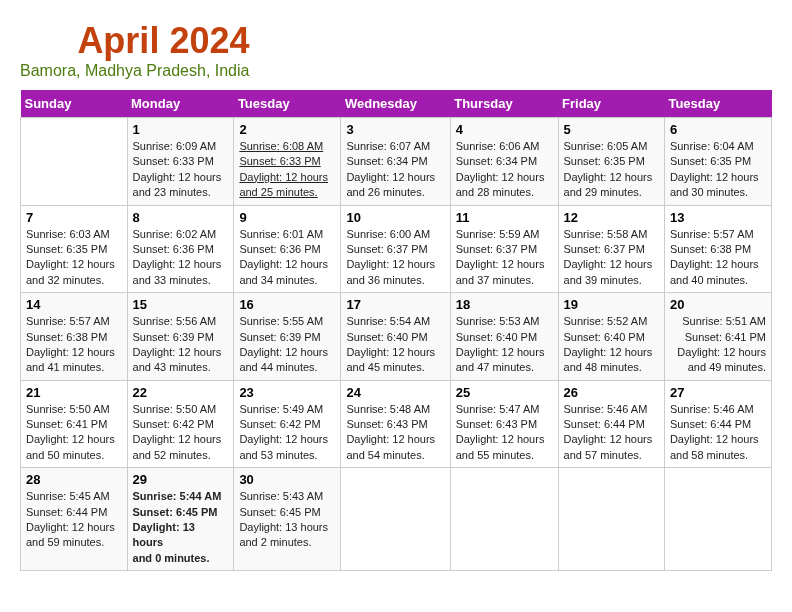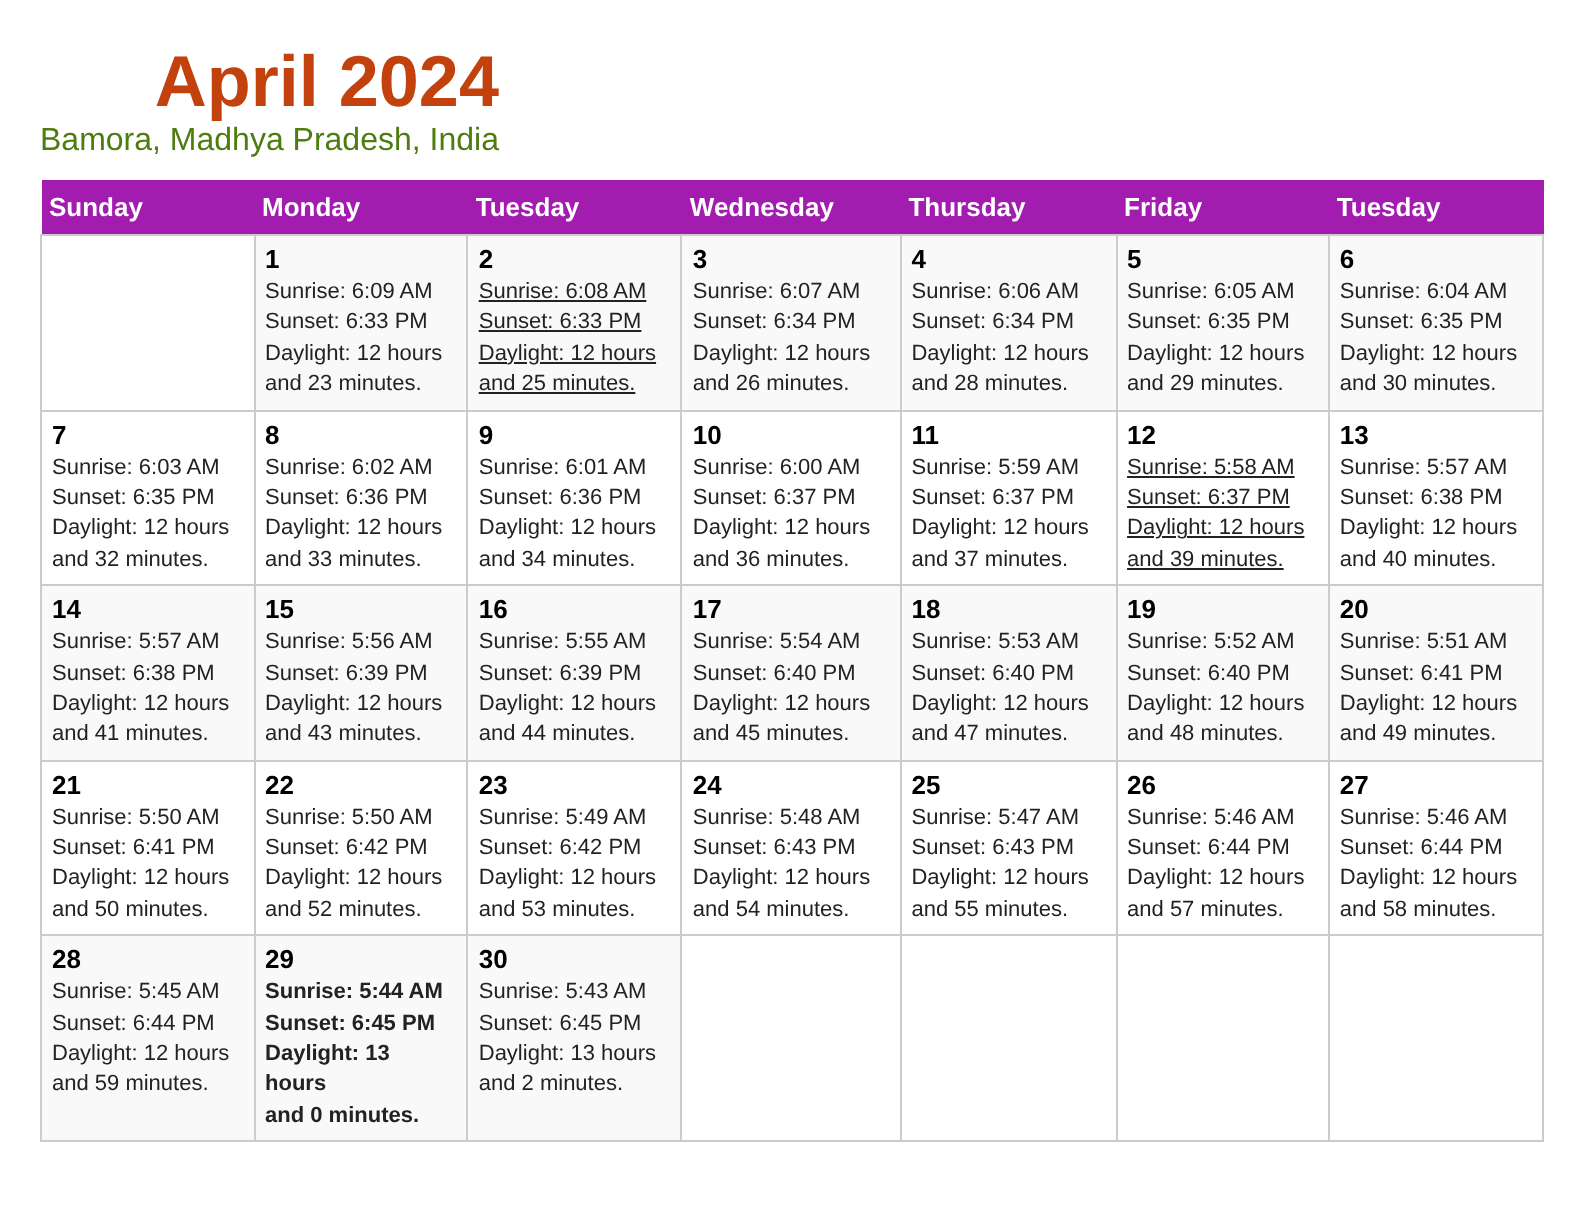--- a/index.html
+++ b/index.html
@@ -181,21 +181,21 @@
         </td>
         <td>
           <span class="day-num">11</span>
           <div class="day-info" style="white-space: pre-line;">Sunrise: 5:59 AM
 Sunset: 6:37 PM
 Daylight: 12 hours
 and 37 minutes.</div>
         </td>
         <td>
           <span class="day-num">12</span>
-          <div class="day-info" style="white-space: pre-line; text-decoration: underline;">Sunrise: 5:58 AM
+          <div class="day-info" style="white-space: pre-line;">Sunrise: 5:58 AM
 Sunset: 6:37 PM
 Daylight: 12 hours
 and 39 minutes.</div>
         </td>
         <td>
           <span class="day-num">13</span>
           <div class="day-info" style="white-space: pre-line;">Sunrise: 5:57 AM
 Sunset: 6:38 PM
 Daylight: 12 hours
 and 40 minutes.</div>
@@ -239,21 +239,21 @@
         </td>
         <td>
           <span class="day-num">19</span>
           <div class="day-info" style="white-space: pre-line;">Sunrise: 5:52 AM
 Sunset: 6:40 PM
 Daylight: 12 hours
 and 48 minutes.</div>
         </td>
         <td>
           <span class="day-num">20</span>
-          <div class="day-info" style="white-space: pre-line;">Sunrise: 5:51 AM
+          <div class="day-info" style="white-space: pre-line; text-align: right;">Sunrise: 5:51 AM
 Sunset: 6:41 PM
 Daylight: 12 hours
 and 49 minutes.</div>
         </td>
       </tr>
       <tr>
         <td>
           <span class="day-num">21</span>
           <div class="day-info" style="white-space: pre-line;">Sunrise: 5:50 AM
 Sunset: 6:41 PM

